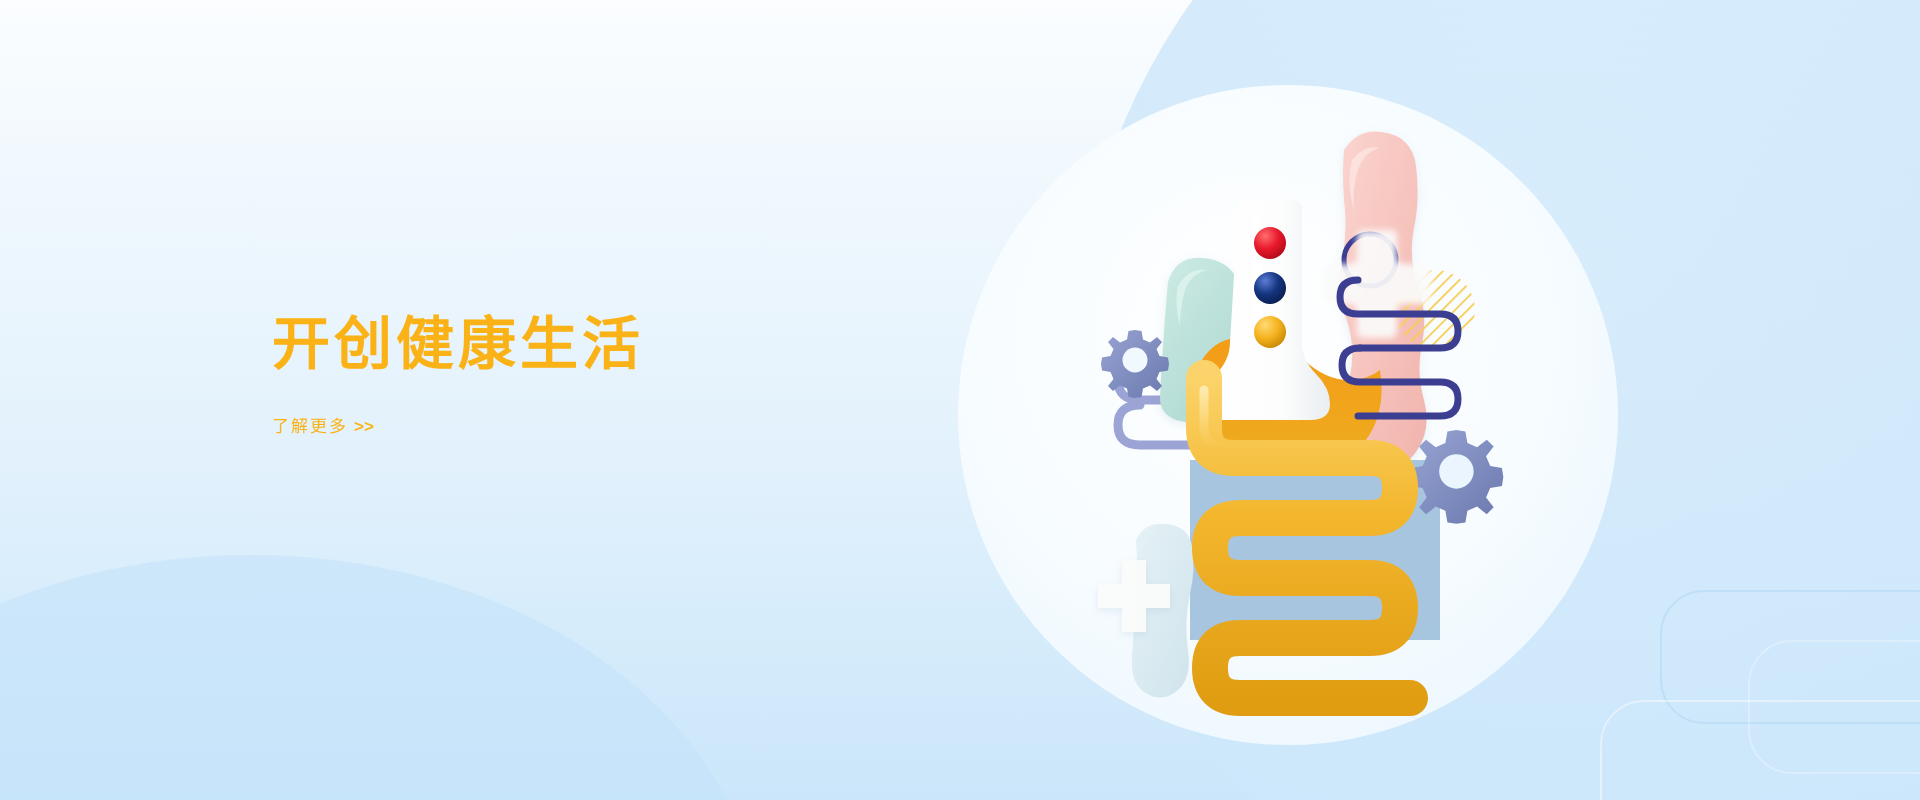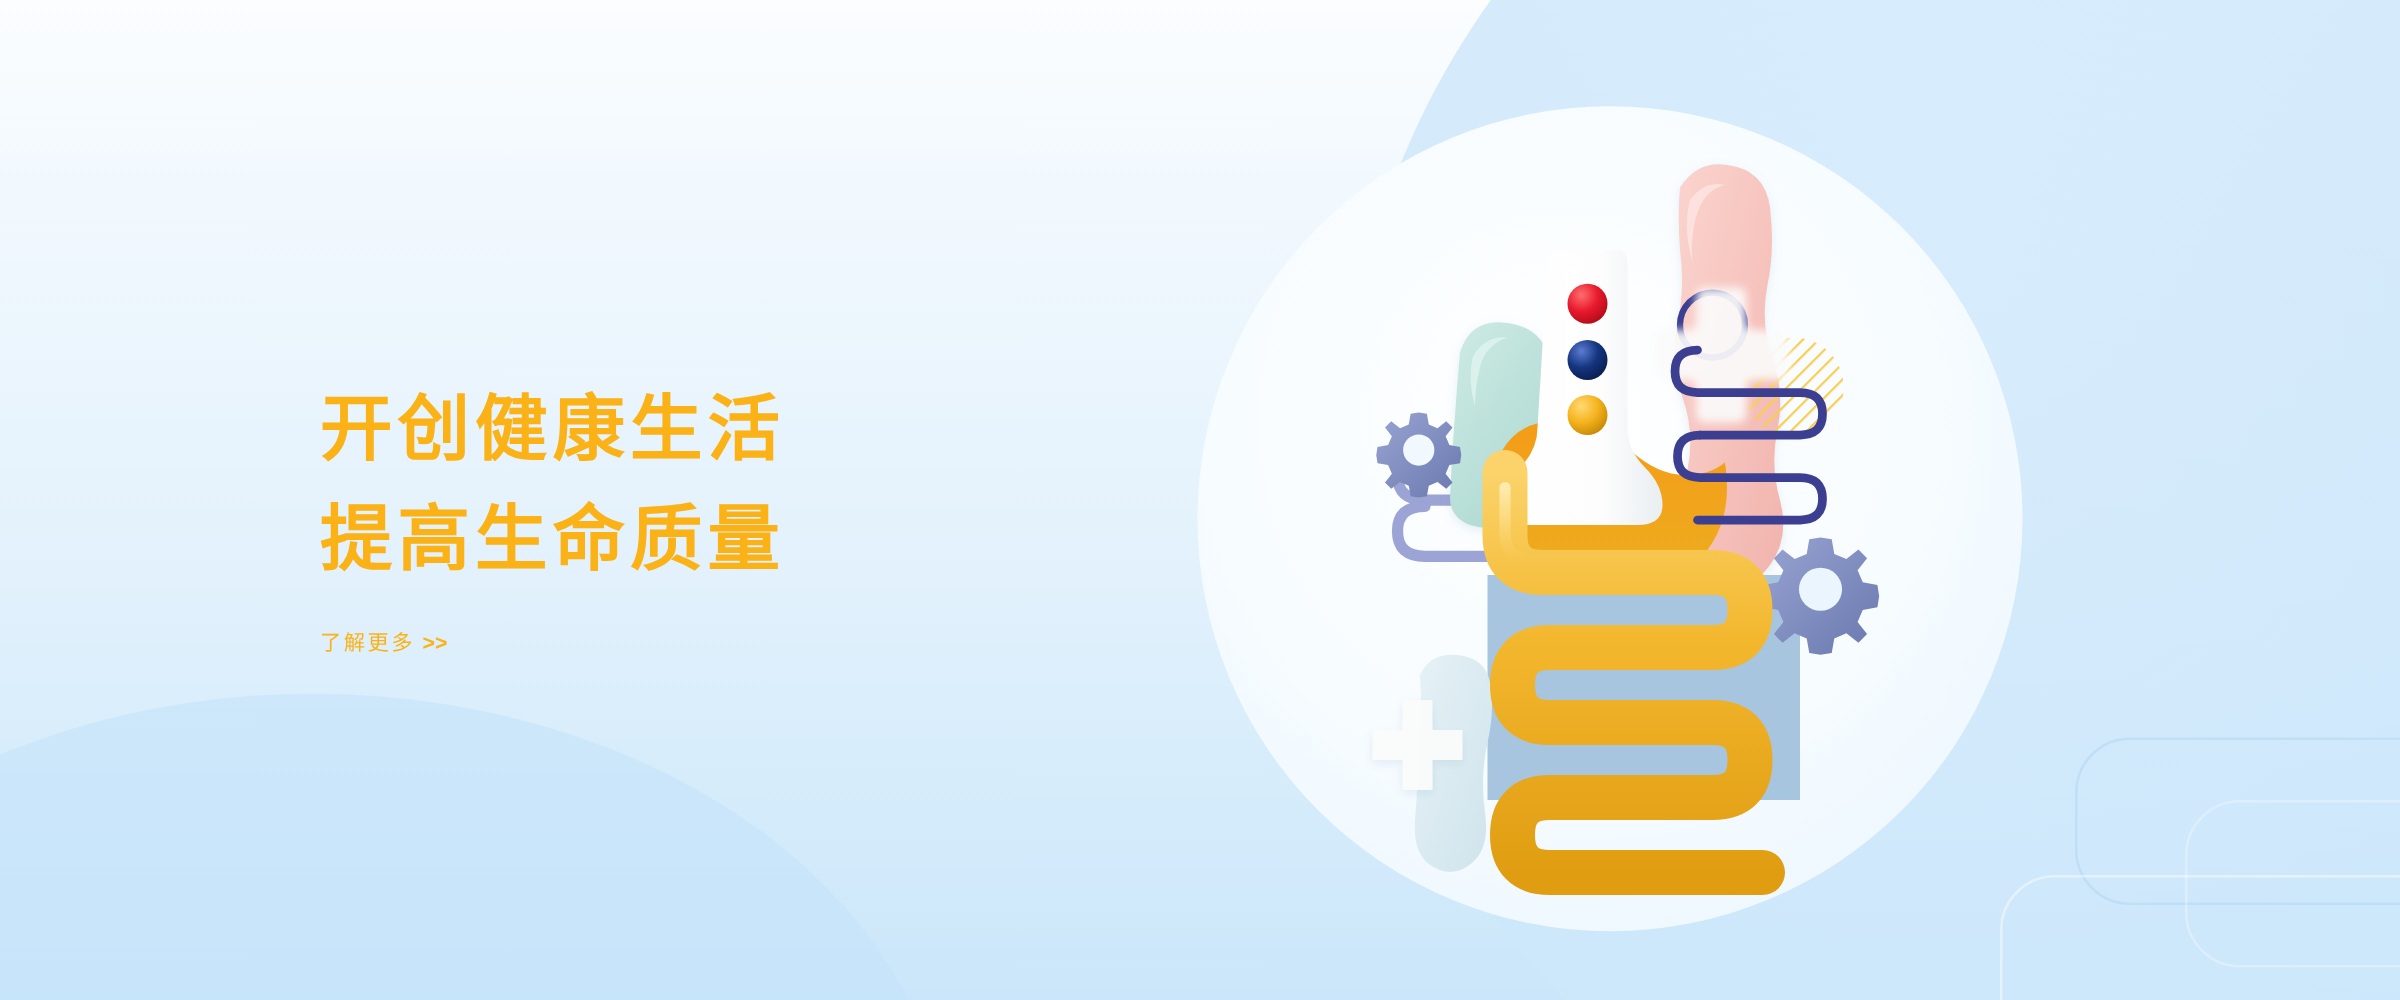--- a/index.html
+++ b/index.html
@@ -28,21 +28,21 @@
   }
   .bg-rrect{
     position:absolute;border:2px solid rgba(255,255,255,.45);
     border-radius:44px;background:transparent;
   }
   .bg-rrect.a{left:1600px;top:700px;width:420px;height:170px;}
   .bg-rrect.b{left:1748px;top:640px;width:330px;height:130px;border-color:rgba(255,255,255,.30);}
   .bg-rrect.c{left:1660px;top:590px;width:420px;height:130px;border-color:rgba(160,205,240,.35);}
 
   
-  .copy{position:absolute;left:256px;top:300px;width:620px;}
+  .copy{position:absolute;left:272px;top:300px;width:620px;}
   .headline{
     color:#fab216;
     font-size:58px;line-height:1.52;
     font-weight:700;letter-spacing:4px;
     font-family:"Liberation Sans","DejaVu Sans",sans-serif;
     white-space:nowrap;
   }
   .cta{
     display:inline-block;margin-top:24px;
     color:#fab216;font-size:17px;letter-spacing:2px;
@@ -65,21 +65,20 @@
 <div id="banner">
 
   <div class="bg-blob-right"></div>
   <div class="bg-blob-bottomleft"></div>
   <div class="bg-rrect c"></div>
   <div class="bg-rrect b"></div>
   <div class="bg-rrect a"></div>
 
   <div class="copy">
     <div class="headline">开创健康生活</div>
-    <div class="headline">提高生命质量</div>
     <a class="cta" href="#"><span>了解更多</span><span class="chev">&gt;&gt;</span></a>
   </div>
 
   <div class="illus-wrap">
     <div class="disc"></div>
 
     <svg class="svg-art" viewBox="0 0 700 700">
       <defs>
         <linearGradient id="gIntest" x1="0" y1="0" x2="0" y2="1">
           <stop offset="0%" stop-color="#FBD36A"></stop>

